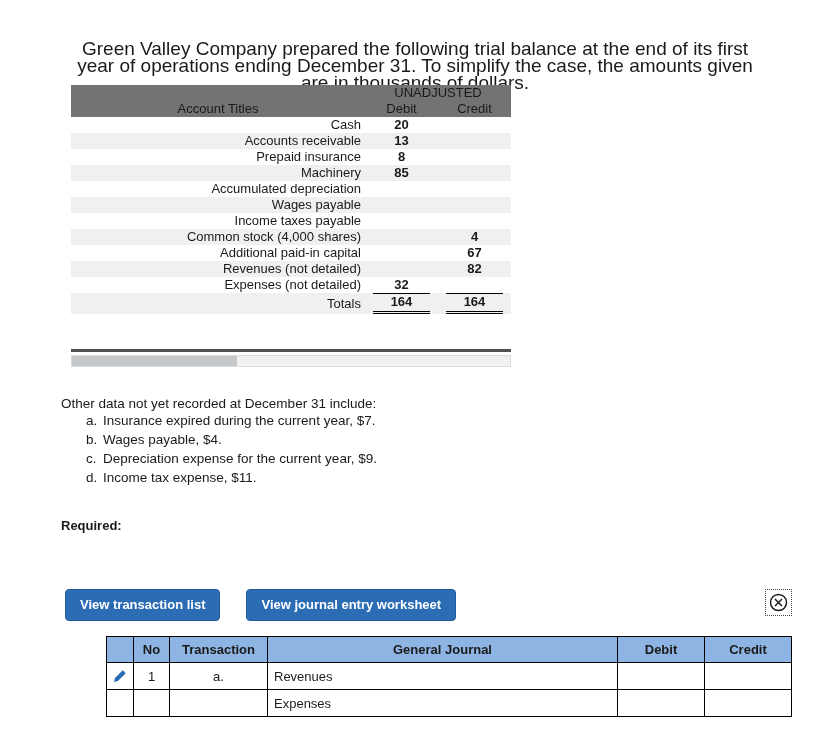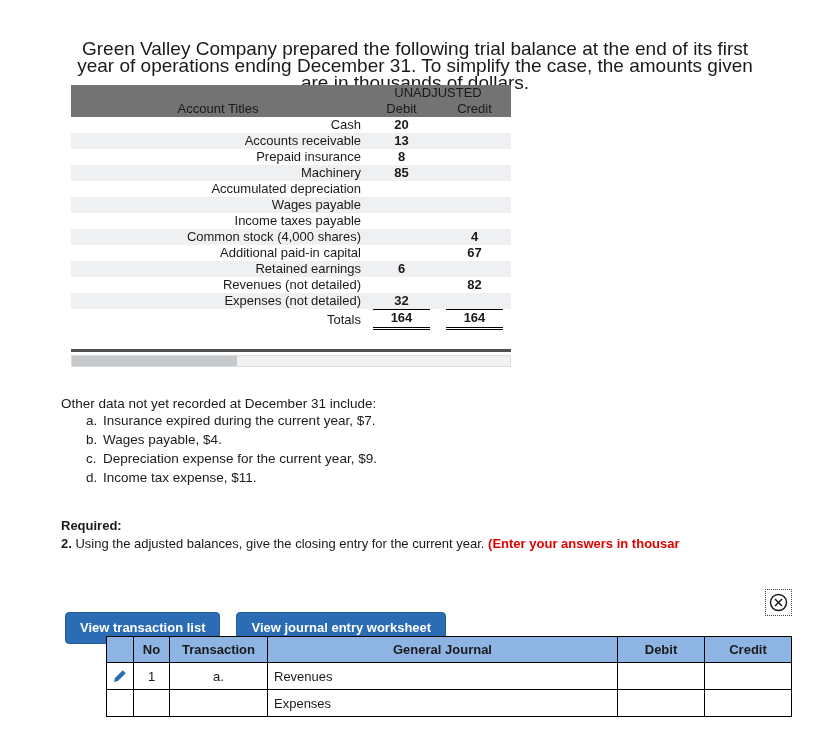--- a/index.html
+++ b/index.html
@@ -32,21 +32,21 @@
   .adj-letter { width: 17px; flex: 0 0 17px; }
 
   
   .required { position: absolute; left: 61px; top: 517px; width: 773px; font-size: 13px; line-height: 18px; }
   .req-label { font-weight: bold; }
   .req-line2 { white-space: nowrap; overflow: hidden; }
   .req-num { font-weight: bold; }
   .req-em { font-weight: bold; color: #e00000; }
 
   
-  .actions { position: absolute; left: 65px; top: 589px; display: flex; gap: 16px; margin-top: 23px; }
+  .actions { position: absolute; left: 65px; top: 589px; display: flex; gap: 26px; }
   .btn { background: #2b6cb5; color: #fff; font-family: "Liberation Sans", sans-serif; font-weight: bold; font-size: 13px; padding: 8px 14px; border: 1px solid #235c9c; border-radius: 4px; cursor: pointer; line-height: 14px; }
 
   
   .close-box { position: absolute; left: 765px; top: 589px; width: 27px; height: 27px; border: 1px dotted #444; display: flex; align-items: center; justify-content: center; cursor: pointer; background: #fff; }
 
   
   .journal { position: absolute; left: 106px; top: 636px; border-collapse: collapse; font-size: 13px; table-layout: fixed; background: #fff; }
   .journal th, .journal td { border: 1px solid #000; padding: 0 4px; overflow: hidden; white-space: nowrap; }
   .journal th { background: #8db4e2; font-weight: bold; height: 26px; text-align: center; }
   .journal td { height: 27px; }
@@ -119,25 +119,20 @@
         <td class="acct">Common stock (4,000 shares)</td>
         <td class="num"></td>
         <td class="num">4</td>
       </tr>
       <tr>
         <td class="acct">Additional paid-in capital</td>
         <td class="num"></td>
         <td class="num">67</td>
       </tr>
       <tr>
-        <td class="acct">Retained earnings</td>
-        <td class="num">6</td>
-        <td class="num"></td>
-      </tr>
-      <tr>
         <td class="acct">Revenues (not detailed)</td>
         <td class="num"></td>
         <td class="num">82</td>
       </tr>
       <tr>
         <td class="acct">Expenses (not detailed)</td>
         <td class="num">32</td>
         <td class="num"></td>
       </tr>
       <tr class="totals-row">
@@ -173,23 +168,20 @@
       <span>Depreciation expense for the current year, $9.</span>
     </div>
     <div class="adj-item">
       <span class="adj-letter">d.</span>
       <span>Income tax expense, $11.</span>
     </div>
   </div>
 
   <div class="required">
     <div class="req-label">Required:</div>
-    <div class="req-line2">
-      <span class="req-num">2.</span><span> Using the adjusted balances, give the closing entry for the current year. </span><span class="req-em">(Enter your answers in thousar</span>
-    </div>
   </div>
 
   <div class="actions">
     <button class="btn">View transaction list</button>
     <button class="btn">View journal entry worksheet</button>
   </div>
 
   <div class="close-box">
     <svg width="19" height="19" viewBox="0 0 19 19">
       <circle cx="9.5" cy="9.5" r="8" fill="none" stroke="#1a1a1a" stroke-width="1.5"></circle>

